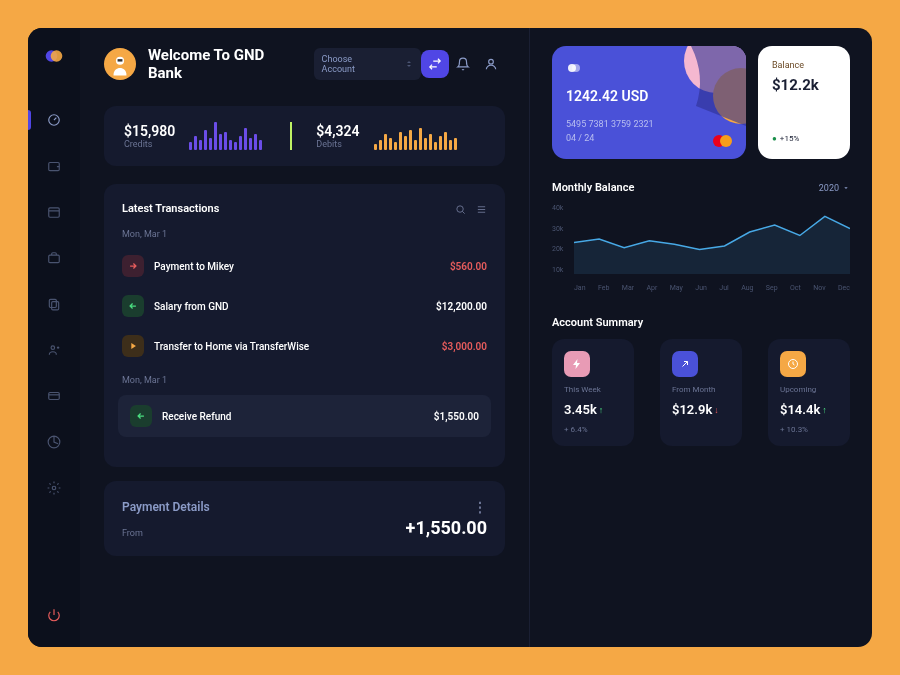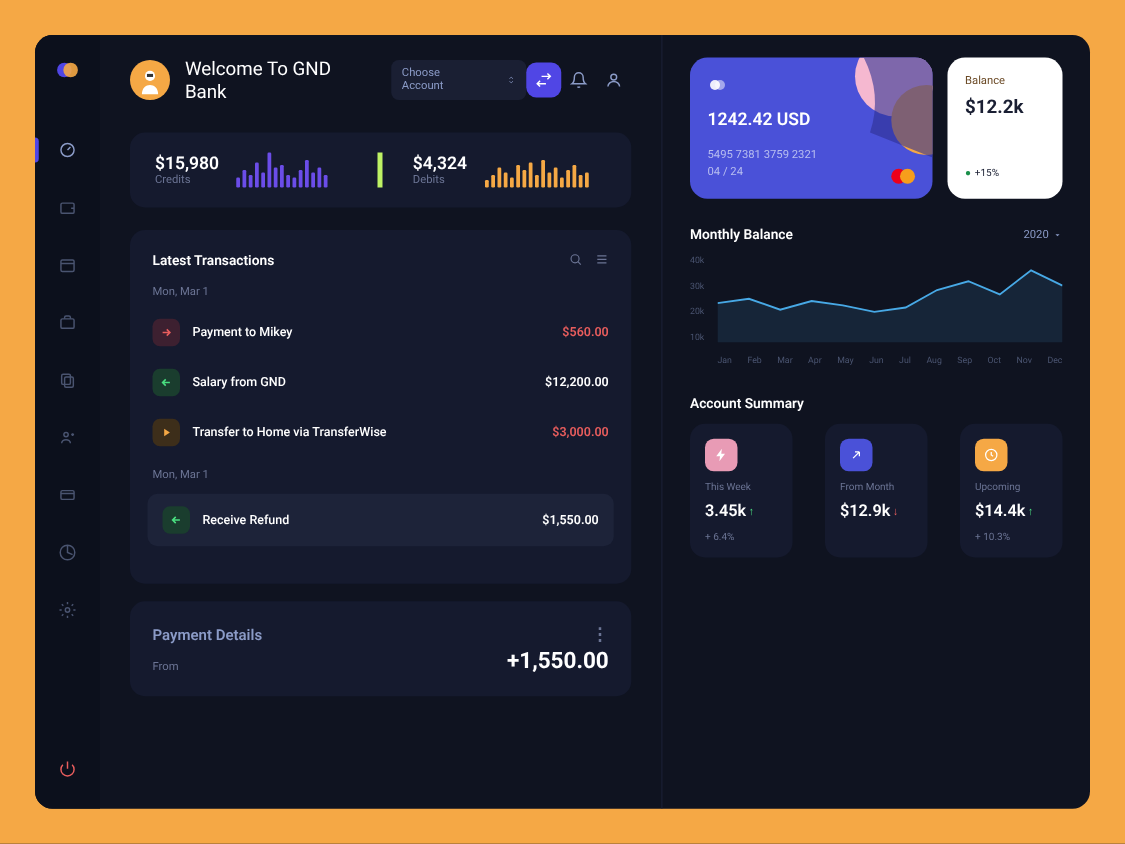--- a/index.html
+++ b/index.html
@@ -11,37 +11,37 @@
 .nav-item{width:28px;height:28px;display:flex;align-items:center;justify-content:center;color:#4a5470;cursor:pointer;border-radius:6px;position:relative}
 .nav-item.active{color:#8b9bc7}
 .nav-item.active::before{content:"";position:absolute;left:-12px;width:3px;height:20px;background:#5046e5;border-radius:0 3px 3px 0}
 .power{margin-top:auto}
 .main{flex:1;display:flex;overflow:hidden}
 .left{flex:1;padding:18px 24px;overflow:hidden;border-right:1px solid #1a1f33}
 .right{width:342px;padding:18px 22px;overflow:hidden}
 .header{display:flex;align-items:center;gap:12px;margin-bottom:24px}
 .avatar{width:32px;height:32px;border-radius:50%;background:#f5a845;display:flex;align-items:center;justify-content:center;position:relative;overflow:hidden}
 .avatar svg{width:26px;height:26px}
-.welcome{color:#fff;font-size:15px;font-weight:400}
+.welcome{color:#fff;font-size:15px;font-weight:700}
 .header-right{margin-left:auto;display:flex;align-items:center;gap:0}
 .account-select{background:#1a1f33;color:#8b9bc7;font-size:9px;padding:6px 8px;border-radius:6px;display:flex;align-items:center;gap:18px;cursor:pointer}
 .icon-btn{width:28px;height:28px;border-radius:8px;display:flex;align-items:center;justify-content:center;color:#8b9bc7;cursor:pointer}
 .icon-btn.primary{background:#5046e5;color:#fff}
 .stats{background:#151a2e;border-radius:12px;padding:16px 20px;display:flex;gap:24px;margin-bottom:18px}
 .stat{display:flex;align-items:center;gap:14px}
-.stat:first-child{border-right:4px solid #bef264;padding-right:40px}
+.stat:first-child{border-right:2px solid #bef264;padding-right:28px}
 .stat-info{display:flex;flex-direction:column}
 .stat-value{color:#fff;font-size:14px;font-weight:600}
 .stat-label{color:#6b7494;font-size:9px}
 .bars{display:flex;align-items:flex-end;gap:2px;height:28px}
 .bar{width:3px;border-radius:1px}
 .bar.purple{background:#6b4de8}
 .bar.orange{background:#f5a845}
 .panel{background:#151a2e;border-radius:12px;padding:18px;margin-bottom:14px}
-.panel-head{display:flex;align-items:flex-start;justify-content:space-between;margin-bottom:14px}
+.panel-head{display:flex;align-items:flex-end;justify-content:space-between;margin-bottom:14px}
 .panel-title{color:#fff;font-size:11px;font-weight:600}
 .panel-actions{display:flex;gap:10px;color:#6b7494}
 .date-label{color:#6b7494;font-size:9px;margin-bottom:10px}
 .tx-list{display:flex;flex-direction:column;gap:6px;margin-bottom:12px}
 .tx{display:flex;align-items:center;gap:10px;padding:6px 0;font-size:10px}
 .tx.highlight{background:#1d2339;border-radius:8px;padding:10px 12px;margin:0 -4px}
 .tx-icon{width:22px;height:22px;border-radius:6px;display:flex;align-items:center;justify-content:center;flex-shrink:0}
 .tx-icon.red{background:#3d2030}
 .tx-icon.green{background:#1a3d2e}
 .tx-icon.orange{background:#3d2e1a}

